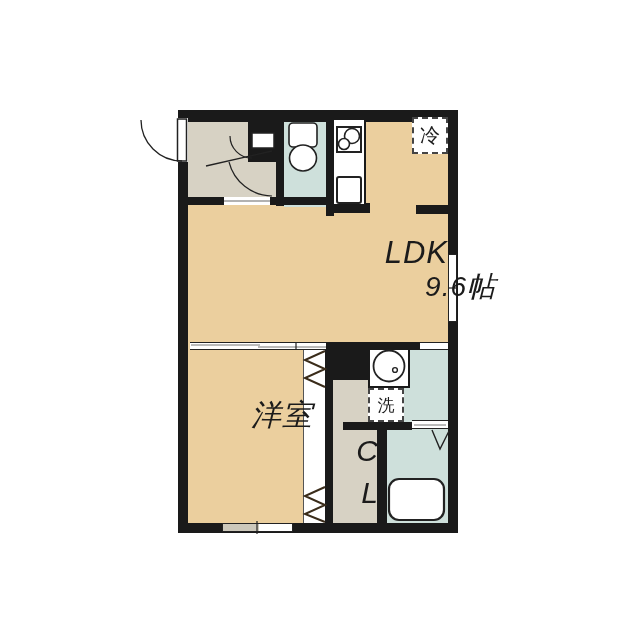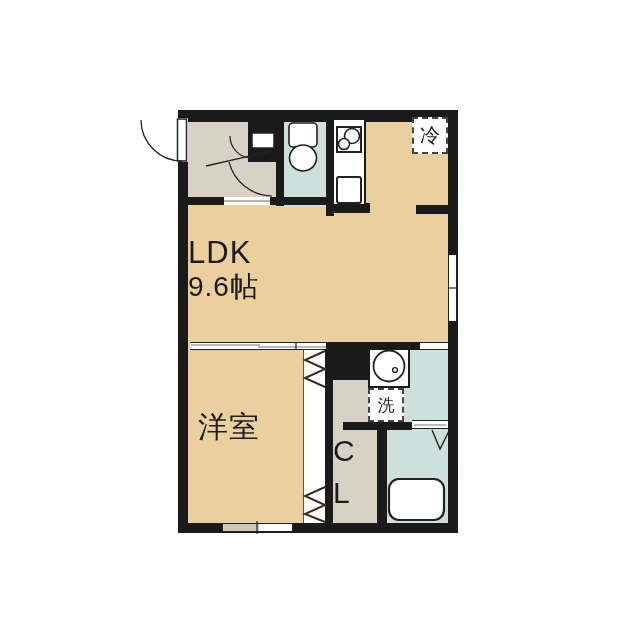--- a/index.html
+++ b/index.html
@@ -59,24 +59,24 @@
   .fridge-box{left:234px;top:7px;width:36px;height:37px;font-size:20px;}
   .washer-box{left:190px;top:278px;width:36px;height:34px;font-size:17px;}
   .counter{left:154px;top:8px;width:34px;height:88px;background:#fff;border:2px solid #1a1a1a;}
   .stove{left:158px;top:16px;width:26px;height:27px;background:#fff;border:2px solid #222;}
   .sink{left:158px;top:66px;width:26px;height:28px;background:#fff;border:2px solid #222;border-radius:3px;}
   .vanity{left:190px;top:238px;width:42px;height:40px;background:#fff;border:2px solid #1a1a1a;}
 
   #strokes{position:absolute;left:0;top:0;z-index:6;pointer-events:none;}
 
   
-  .label{position:absolute;z-index:7;text-align:left;font-weight:500;letter-spacing:1px;line-height:1.1;}
+  .label{position:absolute;z-index:7;text-align:right;font-weight:500;letter-spacing:1px;line-height:1.1;font-style:italic;}
   .lbl-ldk{left:188px;top:236px;width:260px;font-size:31px;}
-  .lbl-ldk-size{left:188px;top:272px;width:260px;font-size:28px;}
-  .lbl-west{left:198px;top:398px;width:115px;font-size:30px;margin-top:12px;}
+  .lbl-ldk-size{left:188px;top:272px;width:260px;font-size:28px;padding-left:48px;}
+  .lbl-west{left:198px;top:398px;width:115px;font-size:30px;}
   .lbl-west-size{left:198px;top:436px;width:115px;font-size:27px;}
   .lbl-cl{left:333px;top:430px;width:46px;font-size:30px;line-height:42px;font-weight:400;}
 </style>
 </head>
 <body>
 
 <div id="canvas">
   <div id="plan">
 
     <div class="floor f-tan ldk-floor"></div>

